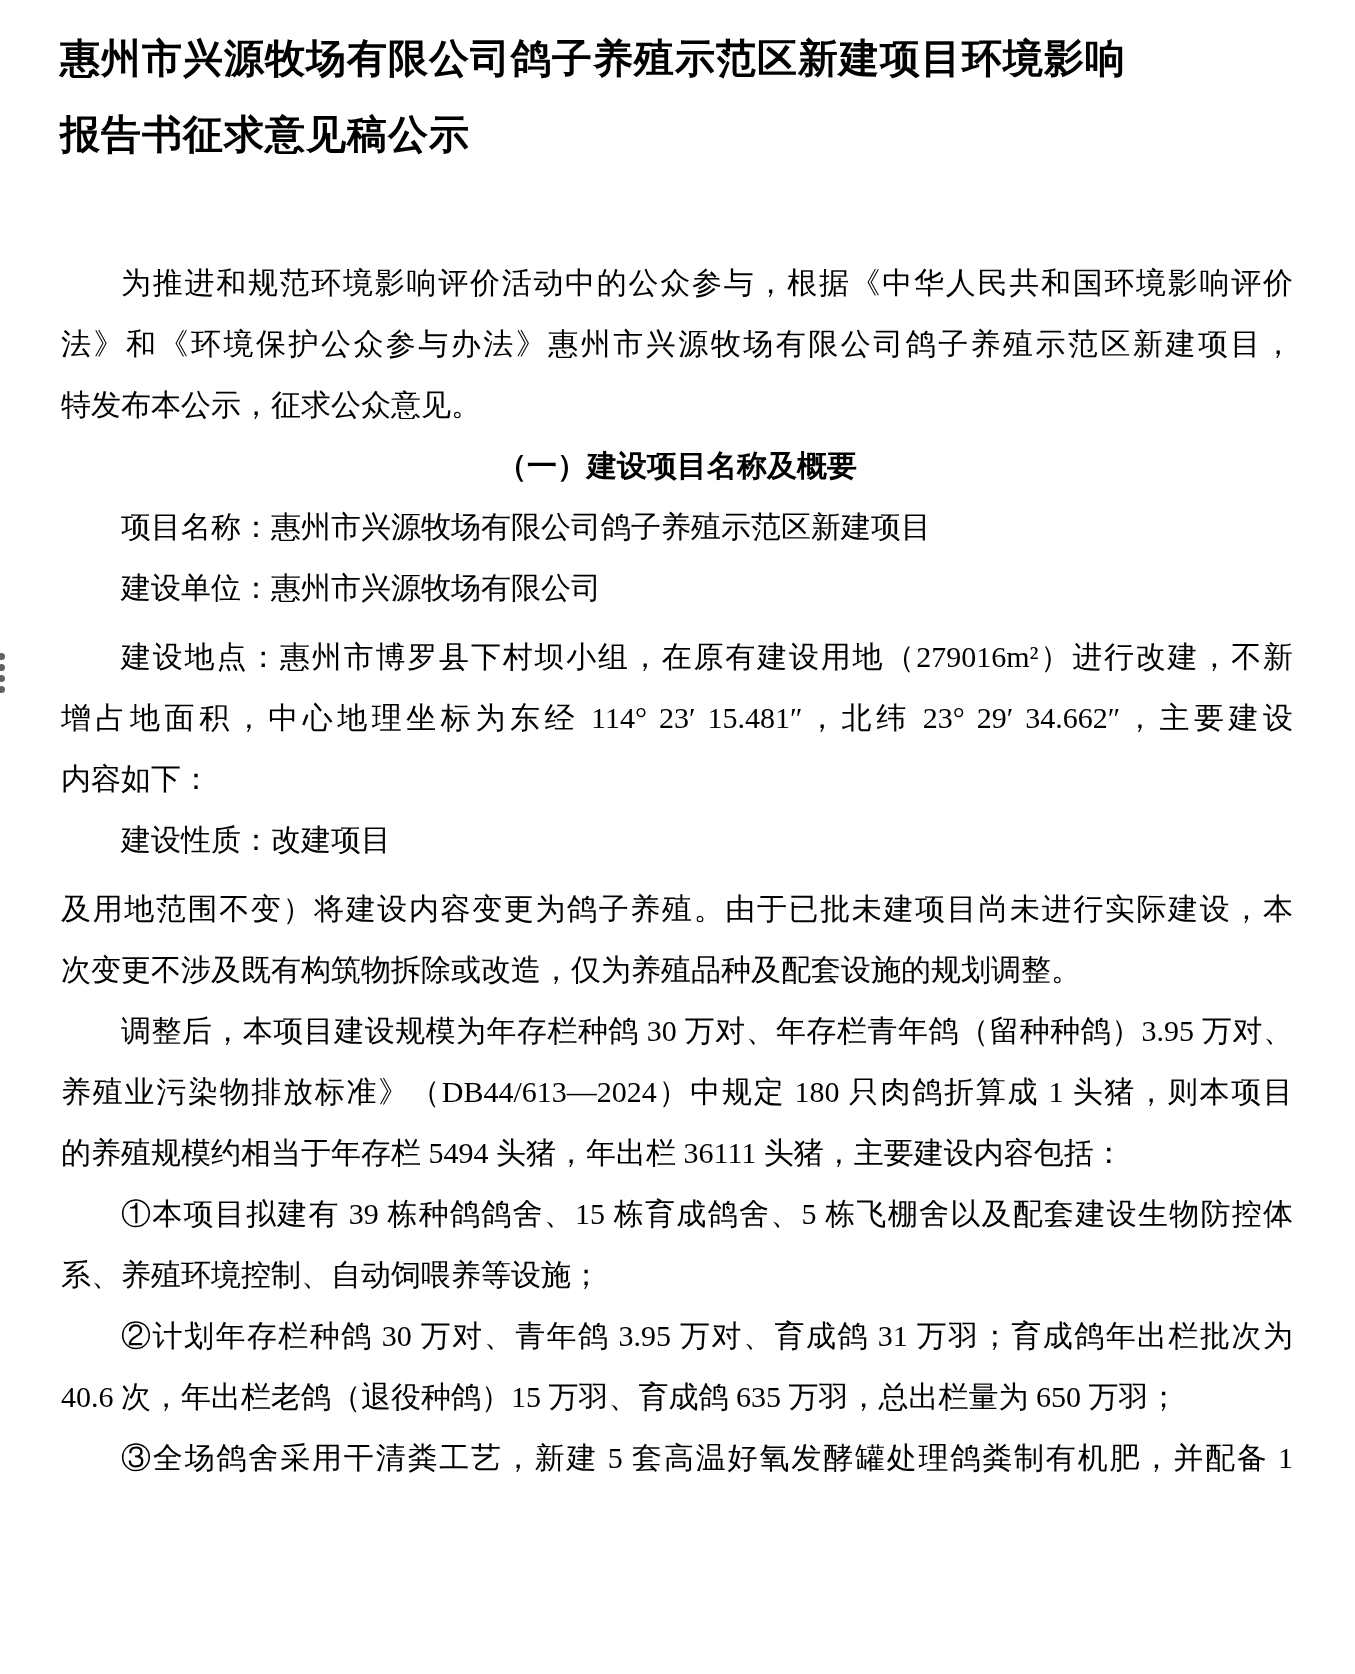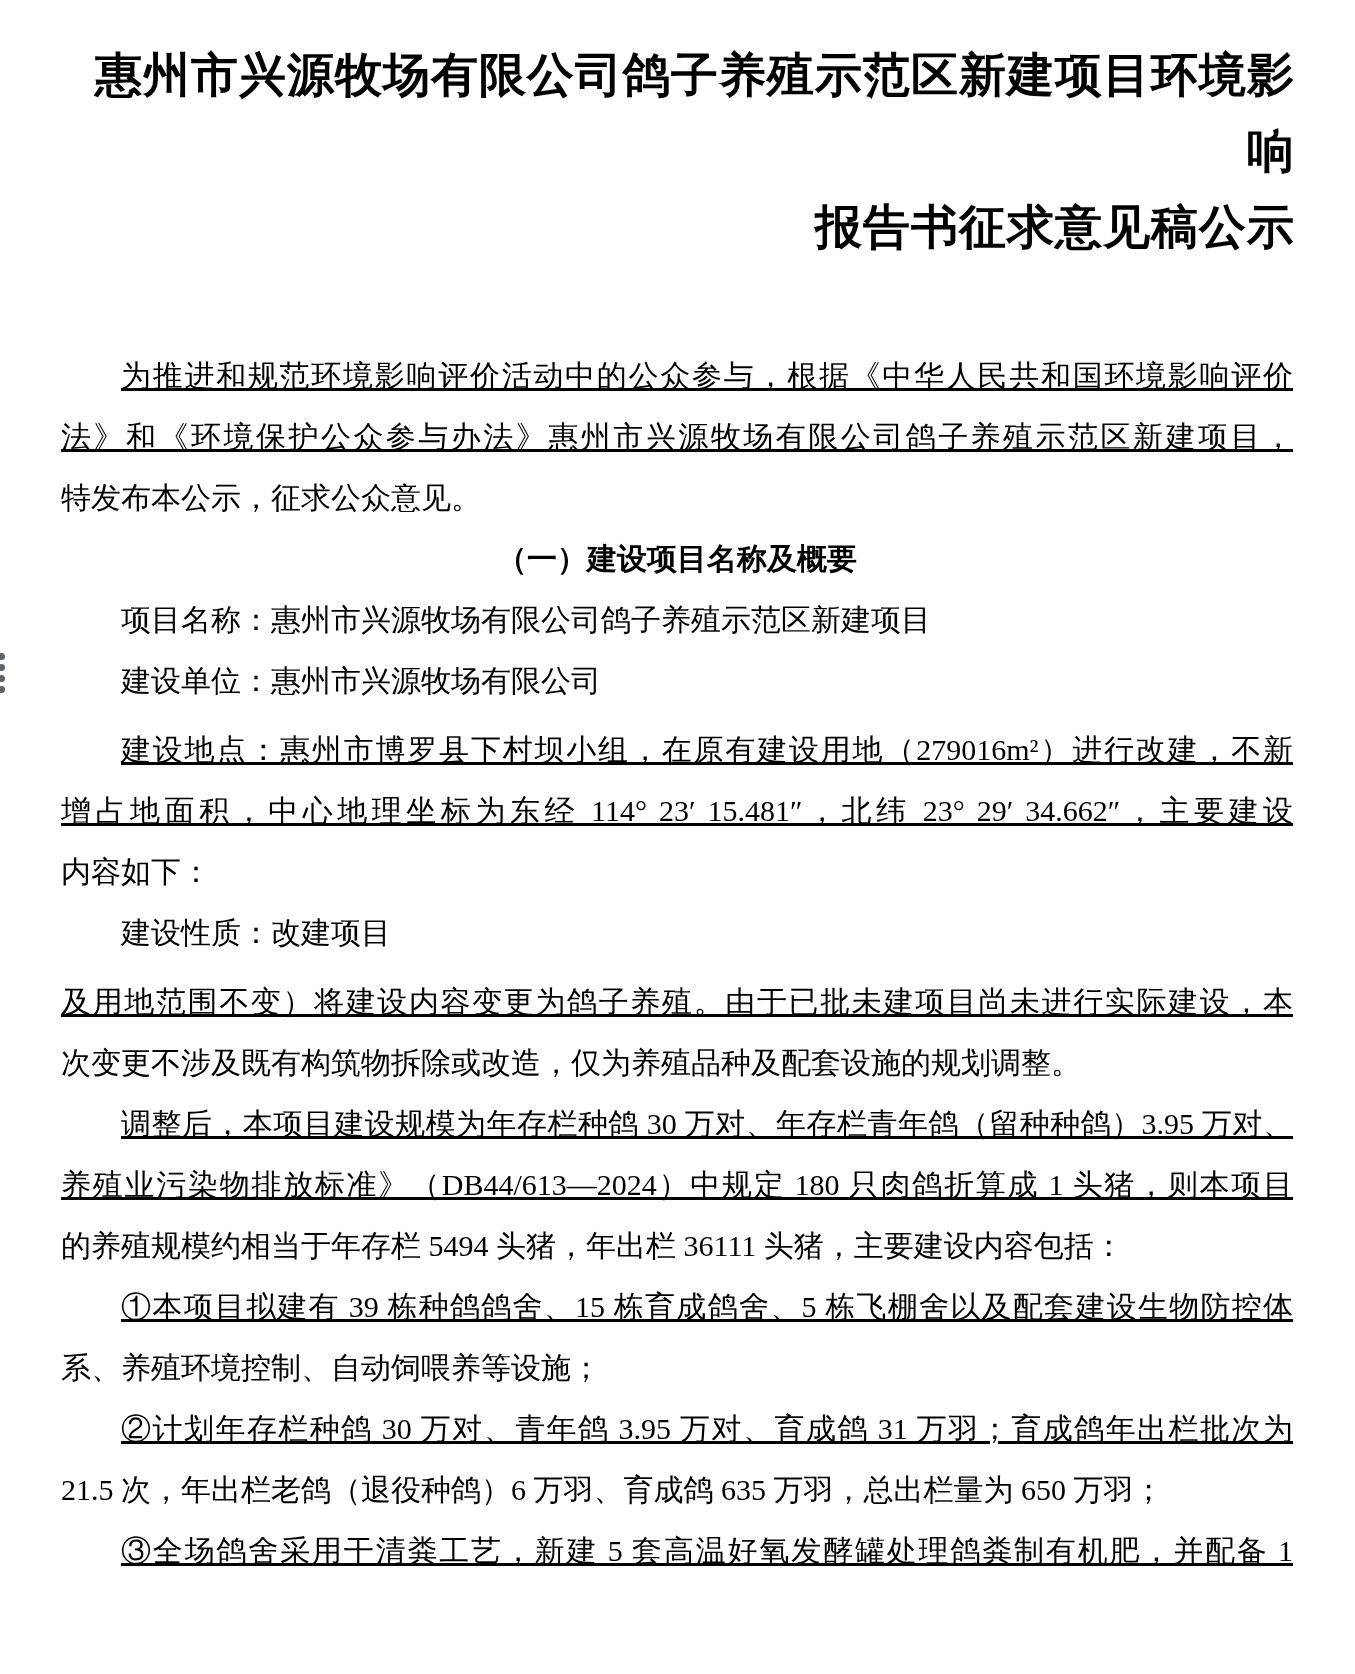--- a/index.html
+++ b/index.html
@@ -10,41 +10,40 @@
   .page {
     position: relative;
     width: 1355px;
     height: 1674px;
     background: #ffffff;
     color: #000000;
     overflow: hidden;
   }
   .doc-title {
     margin: 0 60px;
-    padding-top: 37px;
-    text-align: right;
+    padding-top: 20px;
+    text-align: left;
     font-family: "Liberation Sans", "DejaVu Sans", sans-serif;
     font-weight: 700;
-    font-size: 47px;
+    font-size: 40px;
     line-height: 76px;
     letter-spacing: 1px;
   }
   .doc-body {
     margin: 80px 62px 0 61px;
     font-family: "Liberation Serif", "DejaVu Serif", serif;
     font-size: 30px;
     line-height: 61px;
   }
   .para { margin: 0; }
   .line { min-height: 61px; }
   
   .line.fill {
     text-align: justify;
     text-align-last: justify;
-    text-decoration: underline;
   }
   
   .line.first { text-indent: 2em; }
   
   [data-name="para-section-heading"] { font-weight: 700; }
   [data-name="para-section-heading"] .line.first { text-indent: 0; text-align: center; }
   
   [data-name="para-location"],
   [data-name="para-overview"] { margin-top: 8px; }
   
@@ -112,20 +111,20 @@
         <div class="line first fill" data-name="para-scale-line-1">调整后，本项目建设规模为年存栏种鸽 30 万对、年存栏青年鸽（留种种鸽）3.95 万对、</div>
         <div class="line fill" data-name="para-scale-line-3">养殖业污染物排放标准》（DB44/613—2024）中规定 180 只肉鸽折算成 1 头猪，则本项目</div>
         <div class="line" data-name="para-scale-line-4">的养殖规模约相当于年存栏 5494 头猪，年出栏 36111 头猪，主要建设内容包括：</div>
       </div>
       <div class="para" data-name="para-item-1">
         <div class="line first fill" data-name="para-item-1-line-1">①本项目拟建有 39 栋种鸽鸽舍、15 栋育成鸽舍、5 栋飞棚舍以及配套建设生物防控体</div>
         <div class="line" data-name="para-item-1-line-2">系、养殖环境控制、自动饲喂养等设施；</div>
       </div>
       <div class="para" data-name="para-item-2">
         <div class="line first fill" data-name="para-item-2-line-1">②计划年存栏种鸽 30 万对、青年鸽 3.95 万对、育成鸽 31 万羽；育成鸽年出栏批次为</div>
-        <div class="line" data-name="para-item-2-line-2">21.5 次，年出栏老鸽（退役种鸽）6 万羽、育成鸽 635 万羽，总出栏量为 650 万羽；</div>
+        <div class="line" data-name="para-item-2-line-2">40.6 次，年出栏老鸽（退役种鸽）15 万羽、育成鸽 635 万羽，总出栏量为 650 万羽；</div>
       </div>
       <div class="para" data-name="para-item-3">
         <div class="line first fill" data-name="para-item-3-line-1">③全场鸽舍采用干清粪工艺，新建 5 套高温好氧发酵罐处理鸽粪制有机肥，并配备 1</div>
       </div>
     </div>
 
 </div>
 
 </body></html>

